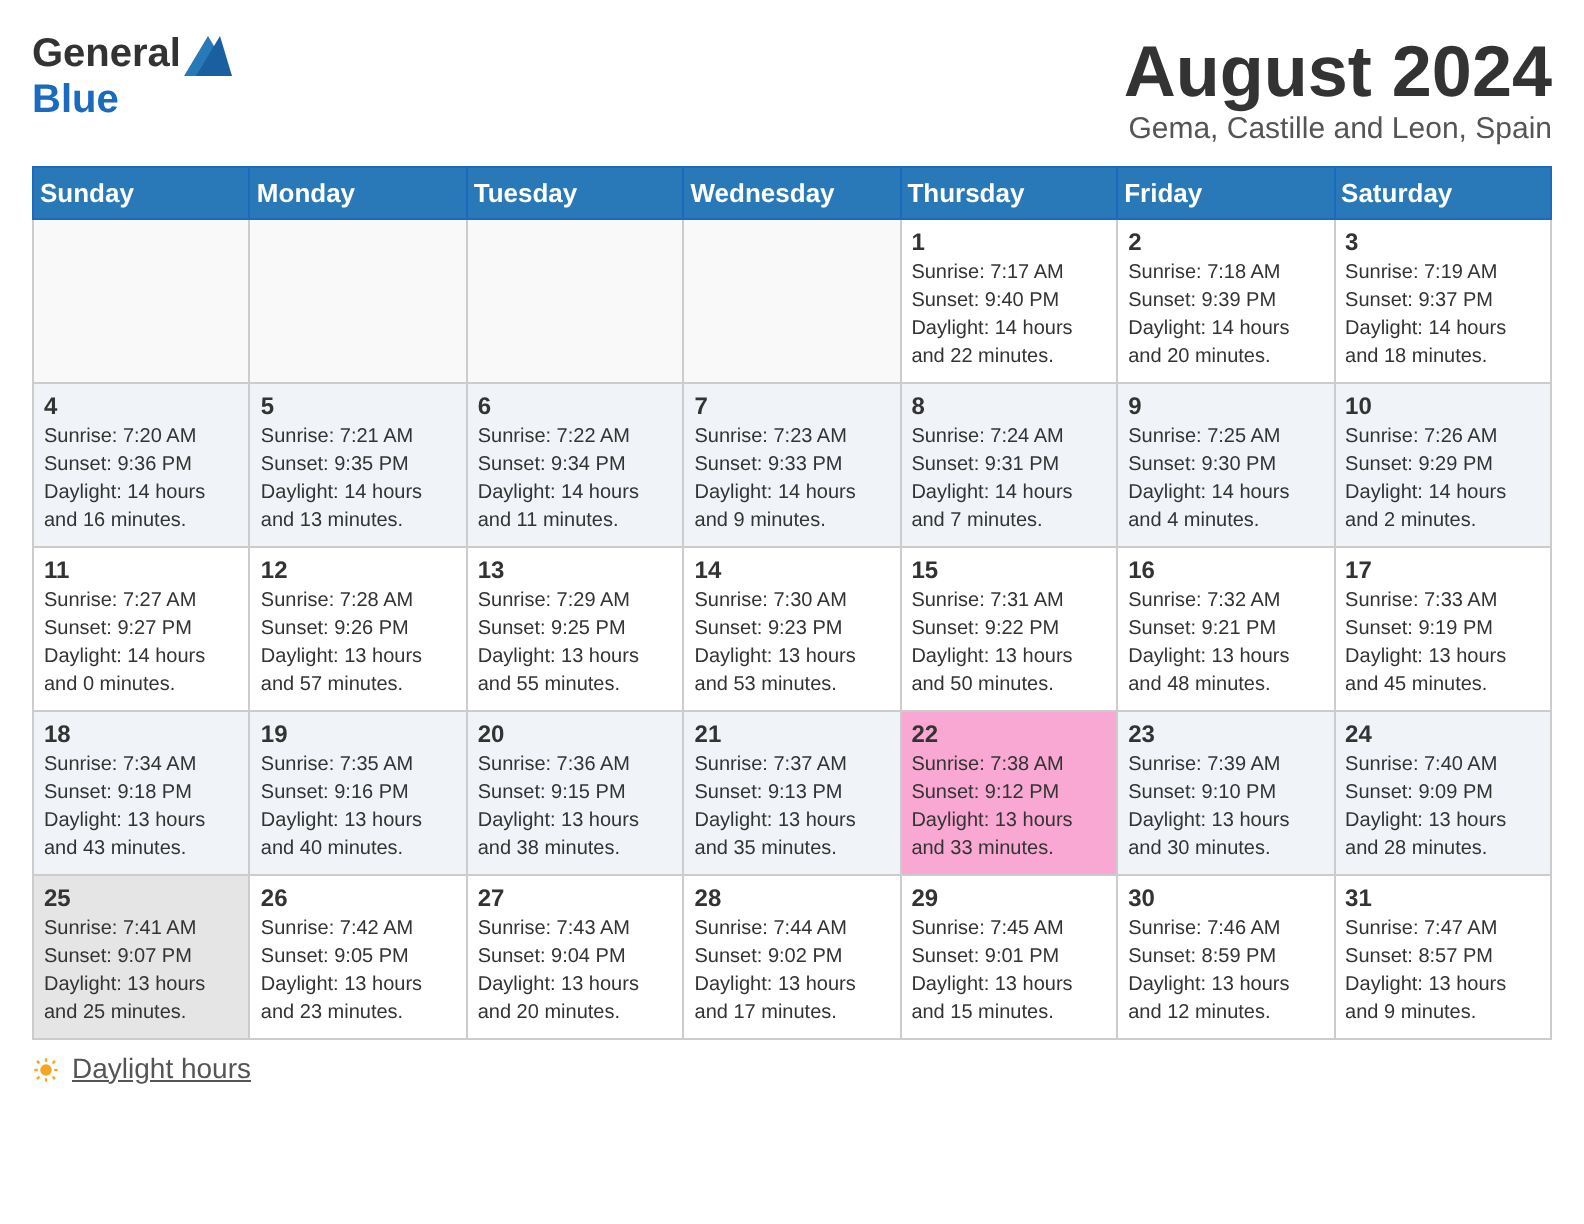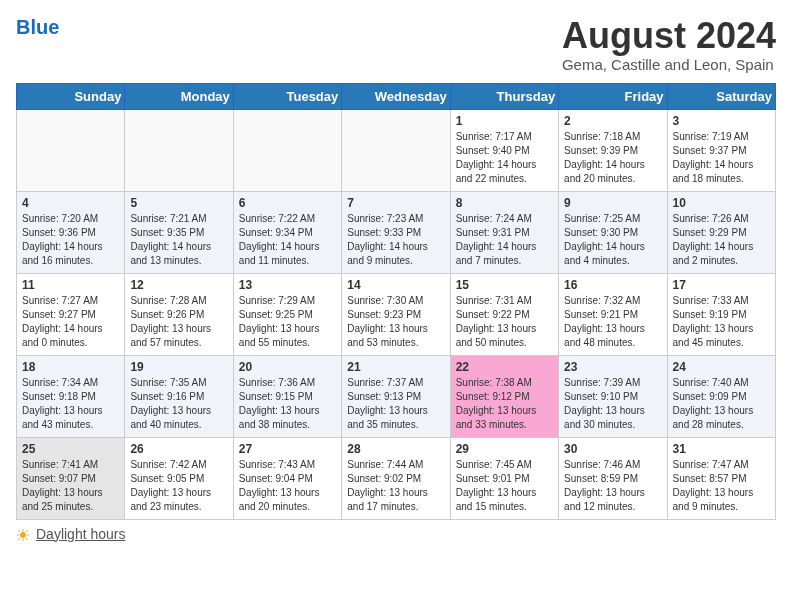--- a/index.html
+++ b/index.html
@@ -34,41 +34,41 @@
       font-size: 20px;
       font-weight: bold;
       color: #1a6bbf;
     }
     .logo-icon {
       width: 24px;
       height: 20px;
       margin-left: 2px;
     }
     .title-area {
-      text-align: left;
+      text-align: right;
     }
     .month-year {
       font-size: 36px;
       font-weight: bold;
       color: #333;
       line-height: 1.1;
     }
     .subtitle {
       font-size: 15px;
       color: #555;
     }
     .calendar-table {
       width: 100%;
       border-collapse: collapse;
       font-size: 11px;
     }
     .calendar-table th {
       background-color: #2979b8;
       color: white;
-      text-align: right;
+      text-align: left;
       padding: 5px 3px;
       font-size: 13px;
       border: 1px solid #1a6bbf;
     }
     .calendar-table td {
       border: 1px solid #ccc;
       vertical-align: top;
       padding: 4px 5px;
       width: calc(100% / 7);
       height: 82px;
@@ -108,20 +108,28 @@
     .sun-icon-svg {
       width: 14px;
       height: 14px;
     }
   </style>
 </head>
 <body>
 
 <div class="header-area">
   <div class="logo-area">
+    <div class="logo-text">
+      <span class="logo-general">General</span>
+      <svg class="logo-icon" viewBox="0 0 24 20" xmlns="http://www.w3.org/2000/svg">
+        <polygon points="0,20 12,0 24,20" fill="#2979b8"></polygon>
+        <polygon points="6,20 18,0 24,20" fill="#1a5fa0"></polygon>
+      </svg>
+      <br>
+    </div>
     <span class="logo-blue">Blue</span>
   </div>
   <div class="title-area">
     <div class="month-year">August 2024</div>
     <div class="subtitle">Gema, Castille and Leon, Spain</div>
   </div>
 </div>
 
 <table class="calendar-table">
   <thead>

